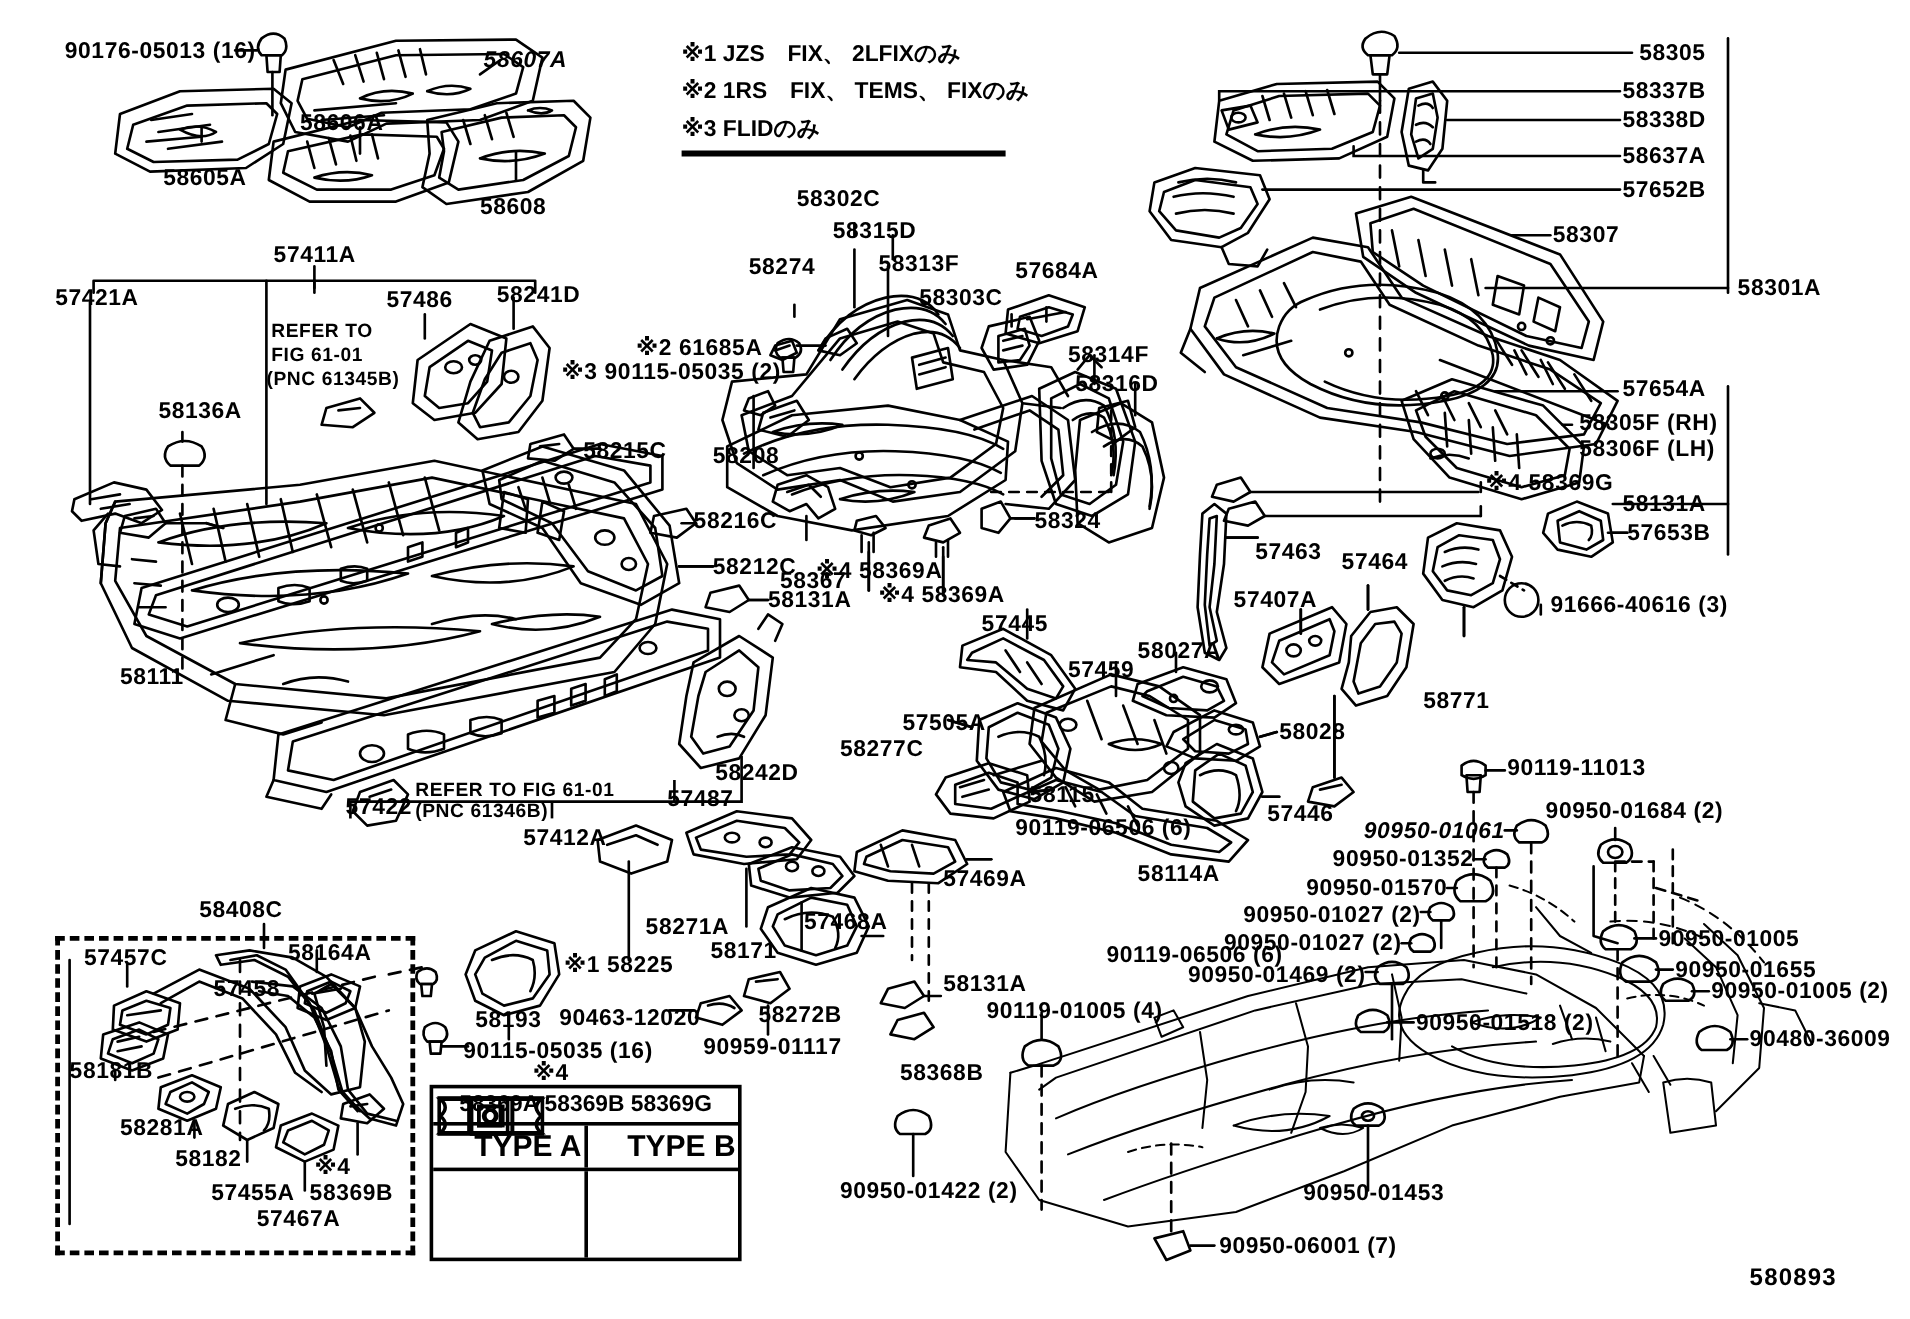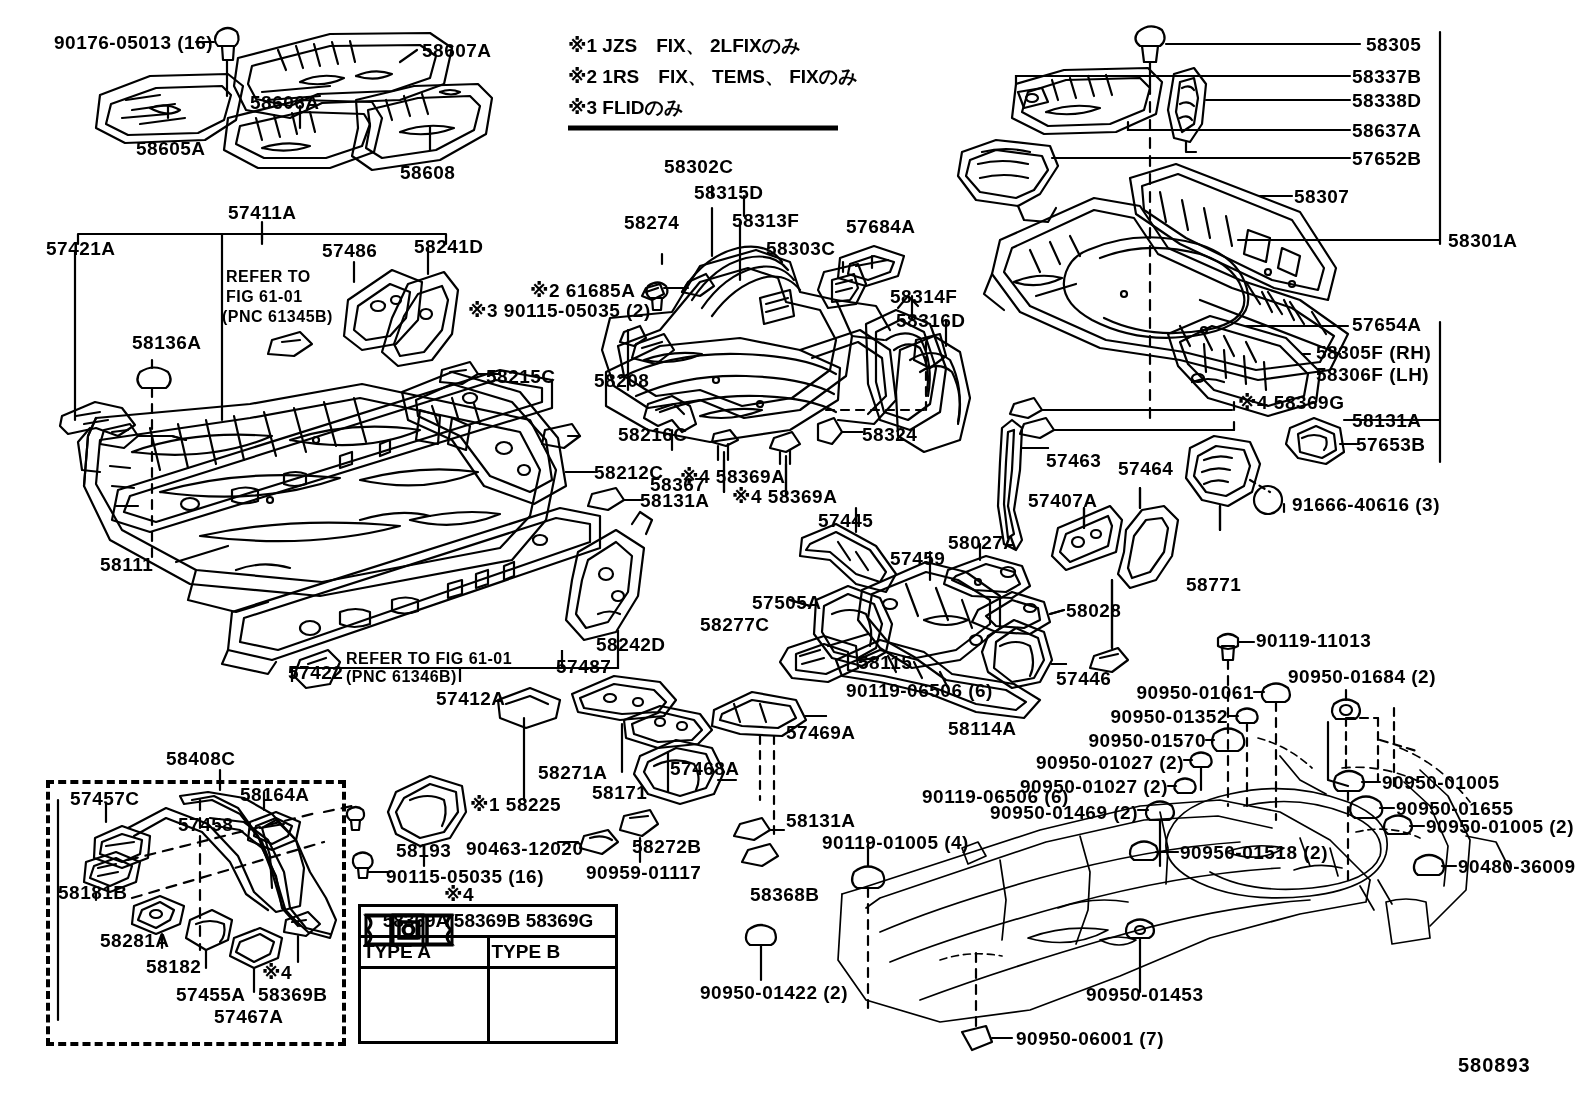--- a/index.html
+++ b/index.html
@@ -36,21 +36,21 @@
   .tbl{
     position:absolute;border:3px solid #000;background:#fff;
     font-family:"Liberation Sans","DejaVu Sans",sans-serif;font-weight:bold;
   }
   .tbl .hdr{
     border-bottom:3px solid #000;text-align:center;font-size:19px;
     padding:3px 4px;white-space:pre;
   }
   .tbl .cols{display:flex;border-bottom:3px solid #000;}
   .tbl .cols > div{
-    flex:1;text-align:left;font-size:19px;padding:3px 2px;
+    flex:1;text-align:right;font-size:25px;padding:3px 2px;
   }
   .tbl .cols > div:first-child{border-right:3px solid #000;}
   .tbl .figs{display:flex;height:72px;}
   .tbl .figs > div{flex:1;display:flex;align-items:center;justify-content:center;}
   .tbl .figs > div:first-child{border-right:3px solid #000;}
   .insetbox{
     position:absolute;border:4px dashed #000;
   }
 </style>
 </head>
@@ -658,41 +658,41 @@
     <line x1="568" y1="128" x2="838" y2="128" stroke="#000" stroke-width="5"></line>
 
     <g stroke="#000" stroke-width="2.2" fill="none">
       <path d="M292,682 L292,668 L618,668 L618,630"></path>
       <path d="M460,682 L460,668"></path>
       <path d="M562,668 L562,650"></path>
     </g>
   </svg>
 
   <div class="lbl" style="left:54px;top:32px;">90176-05013 (16)</div>
-  <div class="lbl" style="left:422px;top:40px;">58607A</div>
+  <div class="lbl" style="left:403px;top:40px;font-style:italic;">58607A</div>
   <div class="lbl" style="left:250px;top:92px;">58606A</div>
   <div class="lbl" style="left:136px;top:138px;">58605A</div>
   <div class="lbl" style="left:400px;top:162px;">58608</div>
 
   <div class="note" style="left:568px;top:32px;">※1 JZS　FIX、 2LFIXのみ</div>
   <div class="note" style="left:568px;top:63px;">※2 1RS　FIX、 TEMS、 FIXのみ</div>
   <div class="note" style="left:568px;top:94px;">※3 FLIDのみ</div>
 
   <div class="lbl" style="left:228px;top:202px;">57411A</div>
   <div class="lbl" style="left:46px;top:238px;">57421A</div>
   <div class="lbl" style="left:322px;top:240px;">57486</div>
   <div class="lbl" style="left:414px;top:236px;">58241D</div>
 
   <div class="lbl sm" style="left:226px;top:268px;">REFER TO</div>
   <div class="lbl sm" style="left:226px;top:288px;">FIG 61-01</div>
   <div class="lbl sm" style="left:222px;top:308px;">(PNC 61345B)</div>
 
   <div class="lbl" style="left:132px;top:332px;">58136A</div>
   <div class="lbl" style="left:486px;top:366px;">58215C</div>
-  <div class="lbl" style="left:578px;top:424px;padding-left:40px;">58216C</div>
+  <div class="lbl" style="left:578px;top:424px;">58216C</div>
   <div class="lbl" style="left:594px;top:462px;">58212C</div>
   <div class="lbl" style="left:640px;top:490px;">58131A</div>
   <div class="lbl" style="left:100px;top:554px;">58111</div>
   <div class="lbl" style="left:288px;top:662px;">57422</div>
   <div class="lbl sm" style="left:346px;top:650px;">REFER TO FIG 61-01</div>
   <div class="lbl sm" style="left:346px;top:668px;">(PNC 61346B)</div>
   <div class="lbl" style="left:436px;top:688px;">57412A</div>
   <div class="lbl" style="left:556px;top:656px;">57487</div>
   <div class="lbl" style="left:596px;top:634px;">58242D</div>
 
@@ -798,21 +798,21 @@
             <rect x="38" y="15" width="20" height="16"></rect>
             <circle cx="48" cy="23" r="5"></circle>
           </g>
         </svg>
       </div>
     </div>
   </div>
 
   <div class="lbl" style="left:1256px;top:630px;">90119-11013</div>
   <div class="lbl" style="left:1288px;top:666px;">90950-01684 (2)</div>
-  <div class="lbl r" style="left:1018px;top:682px;width:236px;">90950-01061</div>
+  <div class="lbl r" style="left:1018px;top:682px;width:236px;font-style:italic;">90950-01061</div>
   <div class="lbl r" style="left:1000px;top:706px;width:228px;">90950-01352</div>
   <div class="lbl r" style="left:980px;top:730px;width:226px;">90950-01570</div>
   <div class="lbl r" style="left:948px;top:752px;width:236px;">90950-01027 (2)</div>
   <div class="lbl r" style="left:932px;top:776px;width:236px;">90950-01027 (2)</div>
   <div class="lbl r" style="left:902px;top:802px;width:236px;">90950-01469 (2)</div>
   <div class="lbl" style="left:1382px;top:772px;">90950-01005</div>
   <div class="lbl" style="left:1396px;top:798px;">90950-01655</div>
   <div class="lbl" style="left:1426px;top:816px;">90950-01005 (2)</div>
   <div class="lbl" style="left:1458px;top:856px;">90480-36009</div>
   <div class="lbl" style="left:1180px;top:842px;">90950-01518 (2)</div>

